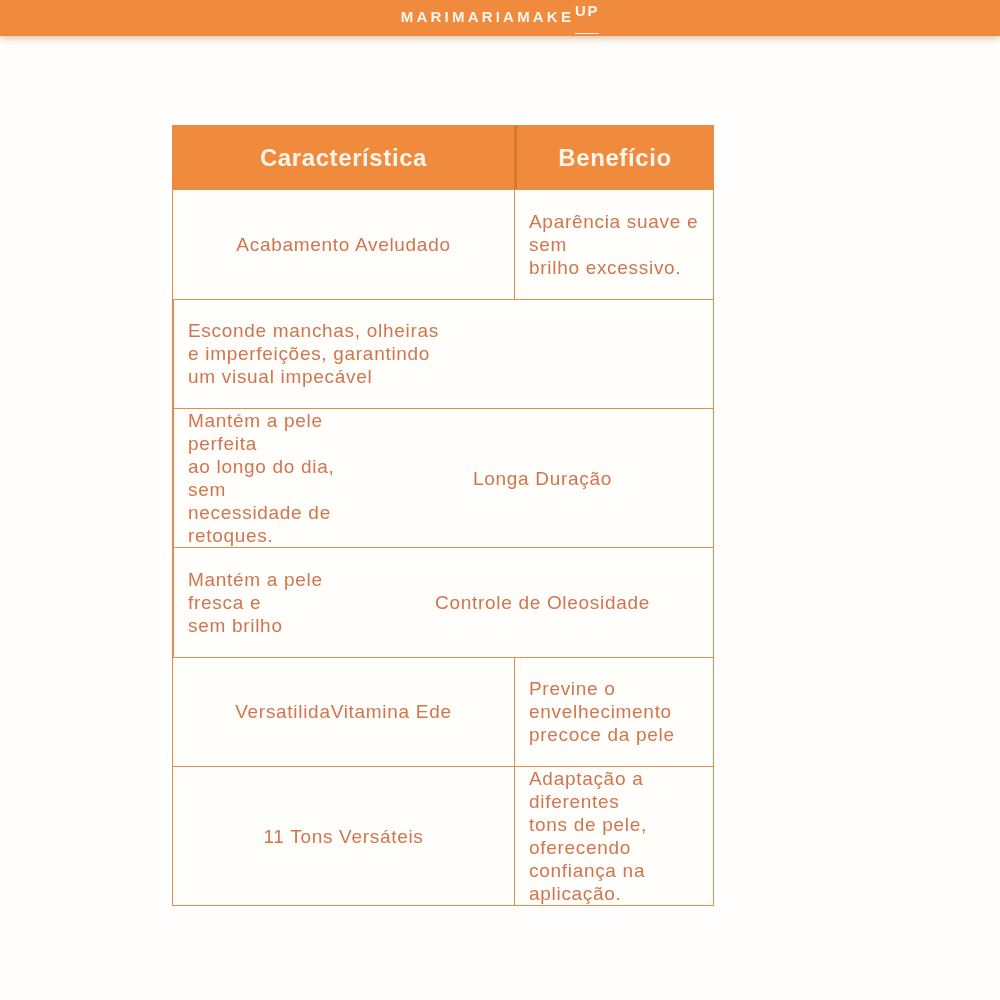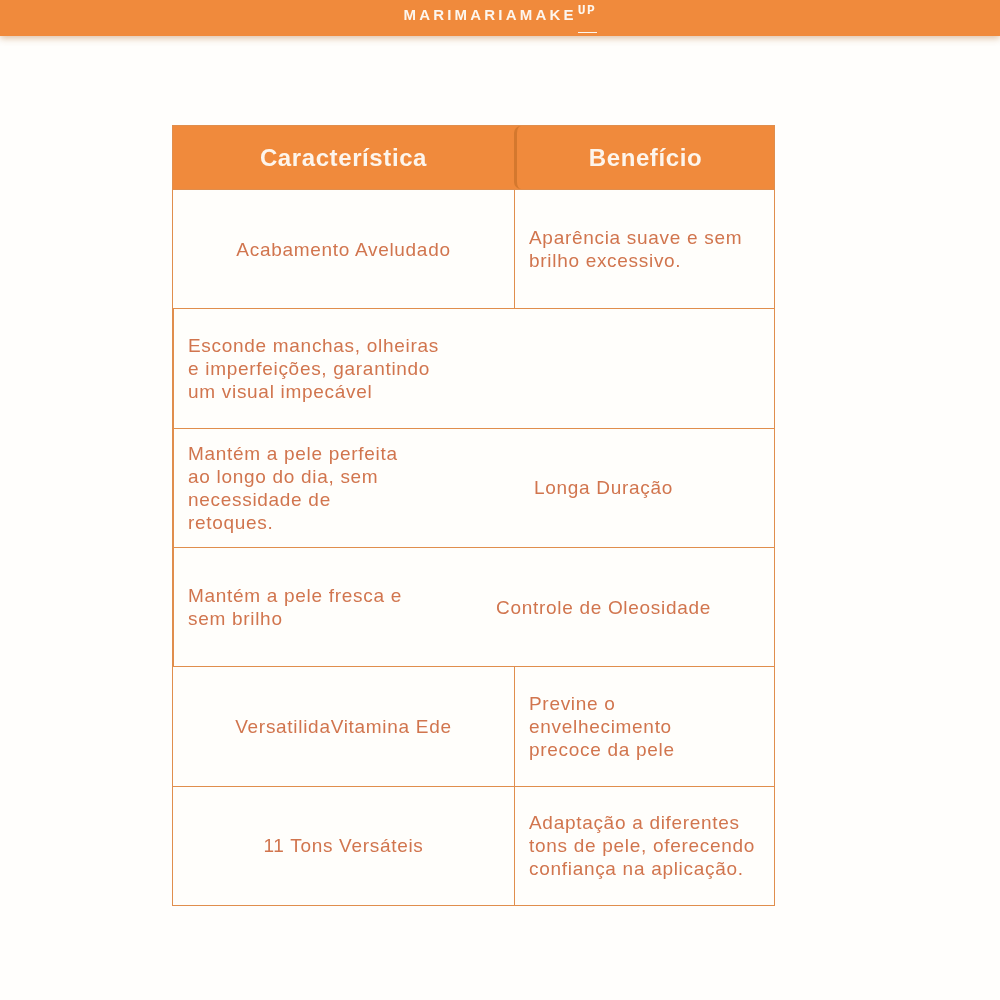--- a/index.html
+++ b/index.html
@@ -30,34 +30,33 @@
   .logo {
     color: #fdf6ee;
     font-weight: 700;
     font-size: 15px;
     letter-spacing: 3.2px;
     line-height: 1;
     white-space: nowrap;
   }
   .logo .sup {
     display: inline-block;
-    font-size: 13px;
+    font-size: 15px;
     letter-spacing: 1.6px;
     vertical-align: 6px;
     border-bottom: 1.5px solid #fdf6ee;
     padding-bottom: 15px;
     margin-left: 1px;
-    font-family: Liberation Mono, monospace;
   }
   
   .table {
     position: absolute;
     left: 172px;
     top: 125px;
-    width: 603px;
+    width: 542px;
     height: 781px;
     box-sizing: border-box;
     border: 1px solid #e08e4d;
     display: flex;
     flex-direction: column;
     background: #fffefb;
   }
   .header-row {
     display: flex;
     height: 63px;
@@ -67,21 +66,21 @@
   .header-cell {
     display: flex;
     align-items: center;
     justify-content: center;
     color: #fdf5ec;
     font-size: 24px;
     font-weight: 700;
     letter-spacing: 0.6px;
   }
   .header-cell.col1 { width: 341px; flex: 0 0 341px; }
-  .header-cell.col2 { flex: 1; border-left: 3px solid rgba(190, 105, 35, 0.55); border-radius: 7px; }
+  .header-cell.col2 { flex: 1; border-left: 3px solid rgba(190, 105, 35, 0.55); }
   .row {
     display: flex;
     flex: 1 1 0;
     border-top: 1px solid #e08e4d;
   }
   .cell {
     box-sizing: border-box;
     display: flex;
     align-items: center;
     color: #d1754e;

